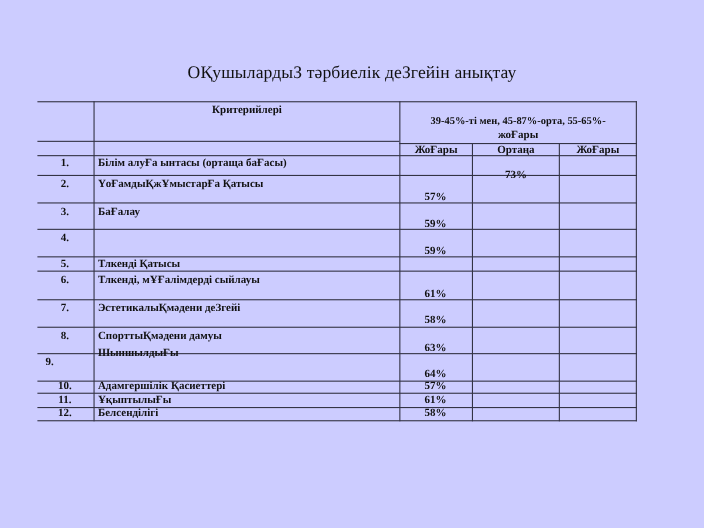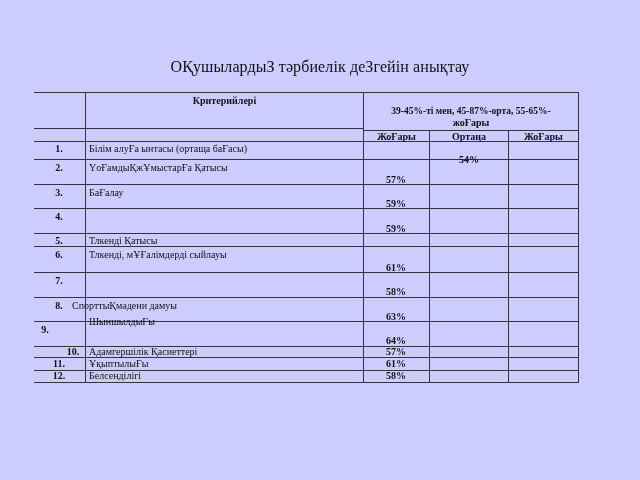--- a/index.html
+++ b/index.html
@@ -32,21 +32,21 @@
   }
   .hl { height: 1px; }
   .vl { width: 1px; }
   .cell {
     position: absolute;
     font-size: 10px;
     line-height: 11px;
     white-space: nowrap;
   }
   .num { font-weight: bold; text-align: center; width: 50px; }
-  .crit { font-weight: normal; text-align: center; }
+  .crit { font-weight: bold; text-align: center; }
   .hdr { font-weight: bold; text-align: center; }
   .val { font-weight: bold; text-align: center; width: 66px; }
 </style>
 </head>
 <body>
 
 <div class="slide-title">ОҚушылардыЗ тәрбиелік деЗгейін анықтау</div>
 
 <div class="grid">
 
@@ -75,52 +75,53 @@
 
   <div class="cell hdr" style="left:86px; width:277px; top:95px;">Критерийлері</div>
   <div class="cell hdr" style="left:364px; width:214px; top:106px; font-size:9.5px;">39-45%-ті мен, 45-87%-орта, 55-65%-</div>
   <div class="cell hdr" style="left:364px; width:214px; top:117px;">жоҒары</div>
   <div class="cell hdr" style="left:364px; width:65px; top:131px;">ЖоҒары</div>
   <div class="cell hdr" style="left:430px; width:78px; top:131px;">Ортаңа</div>
   <div class="cell hdr" style="left:509px; width:69px; top:131px;">ЖоҒары</div>
 
   <div class="cell num" style="left:34px; top:143px;">1.</div>
   <div class="cell crit" style="left:89px; top:143px;">Білім алуҒа ынтасы (ортаща баҒасы)</div>
-  <div class="cell val" style="left:436px; top:154px;">54%</div>
+  <div class="cell val" style="left:436px; top:154px;">73%</div>
 
   <div class="cell num" style="left:34px; top:162px;">2.</div>
   <div class="cell crit" style="left:89px; top:162px;">ҮоҒамдыҚжҰмыстарҒа Қатысы</div>
   <div class="cell val" style="left:363px; top:174px;">57%</div>
 
   <div class="cell num" style="left:34px; top:187px;">3.</div>
   <div class="cell crit" style="left:89px; top:187px;">БаҒалау</div>
   <div class="cell val" style="left:363px; top:198px;">59%</div>
 
   <div class="cell num" style="left:34px; top:211px;">4.</div>
   <div class="cell val" style="left:363px; top:223px;">59%</div>
 
   <div class="cell num" style="left:34px; top:235px;">5.</div>
   <div class="cell crit" style="left:89px; top:235px;">Тлкенді Қатысы</div>
 
   <div class="cell num" style="left:34px; top:249px;">6.</div>
   <div class="cell crit" style="left:89px; top:249px;">Тлкенді, мҰҒалімдерді сыйлауы</div>
   <div class="cell val" style="left:363px; top:262px;">61%</div>
 
   <div class="cell num" style="left:34px; top:275px;">7.</div>
+  <div class="cell crit" style="left:89px; top:275px;">ЭстетикалыҚмәдени деЗгейі</div>
   <div class="cell val" style="left:363px; top:286px;">58%</div>
 
   <div class="cell num" style="left:34px; top:300px;">8.</div>
-  <div class="cell crit" style="left:72px; top:300px;">СпорттыҚмәдени дамуы</div>
+  <div class="cell crit" style="left:89px; top:300px;">СпорттыҚмәдени дамуы</div>
   <div class="cell val" style="left:363px; top:311px;">63%</div>
 
   <div class="cell num" style="left:20px; top:324px;">9.</div>
   <div class="cell crit" style="left:89px; top:316px;">ШыншылдыҒы</div>
   <div class="cell val" style="left:363px; top:335px;">64%</div>
 
-  <div class="cell num" style="left:48px; top:346px;">10.</div>
+  <div class="cell num" style="left:34px; top:346px;">10.</div>
   <div class="cell crit" style="left:89px; top:346px;">Адамгершілік Қасиеттері</div>
   <div class="cell val" style="left:363px; top:346px;">57%</div>
 
   <div class="cell num" style="left:34px; top:358px;">11.</div>
   <div class="cell crit" style="left:89px; top:358px;">ҰқыптылыҒы</div>
   <div class="cell val" style="left:363px; top:358px;">61%</div>
 
   <div class="cell num" style="left:34px; top:370px;">12.</div>
   <div class="cell crit" style="left:89px; top:370px;">Белсенділігі</div>
   <div class="cell val" style="left:363px; top:370px;">58%</div>

